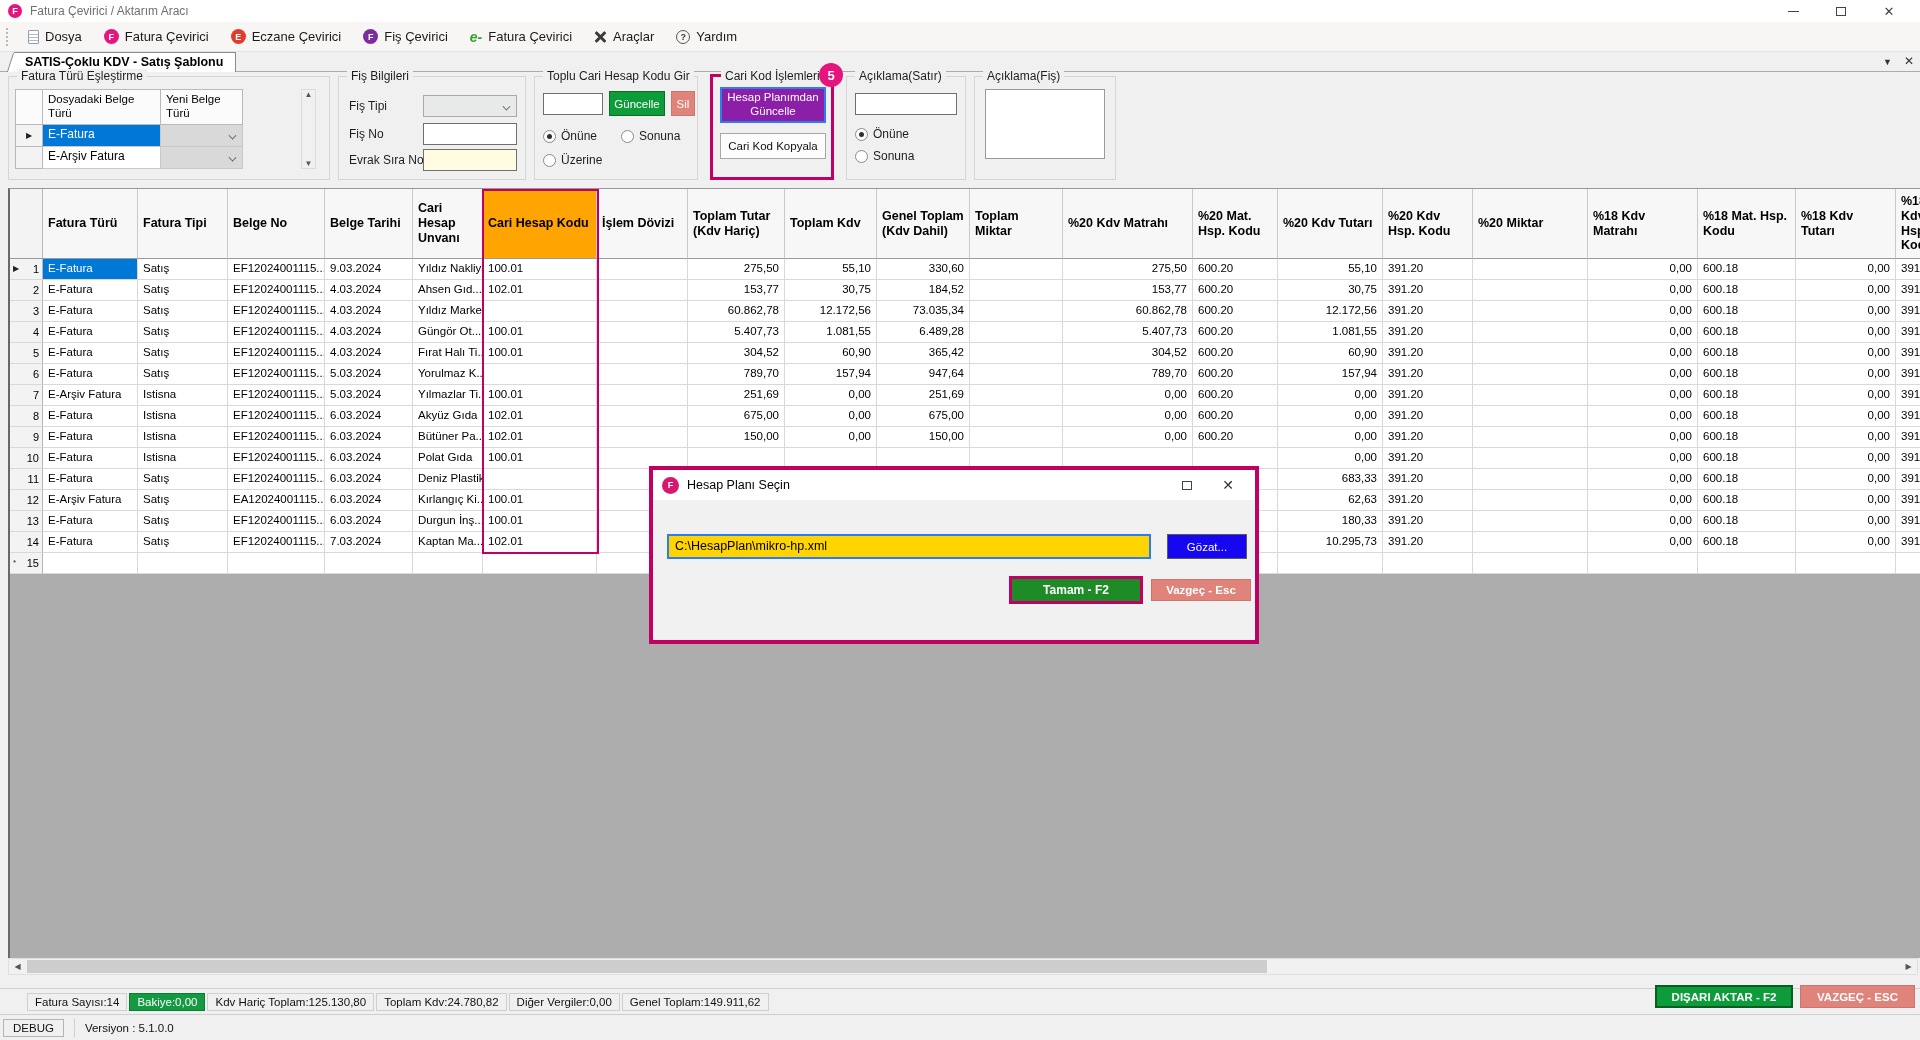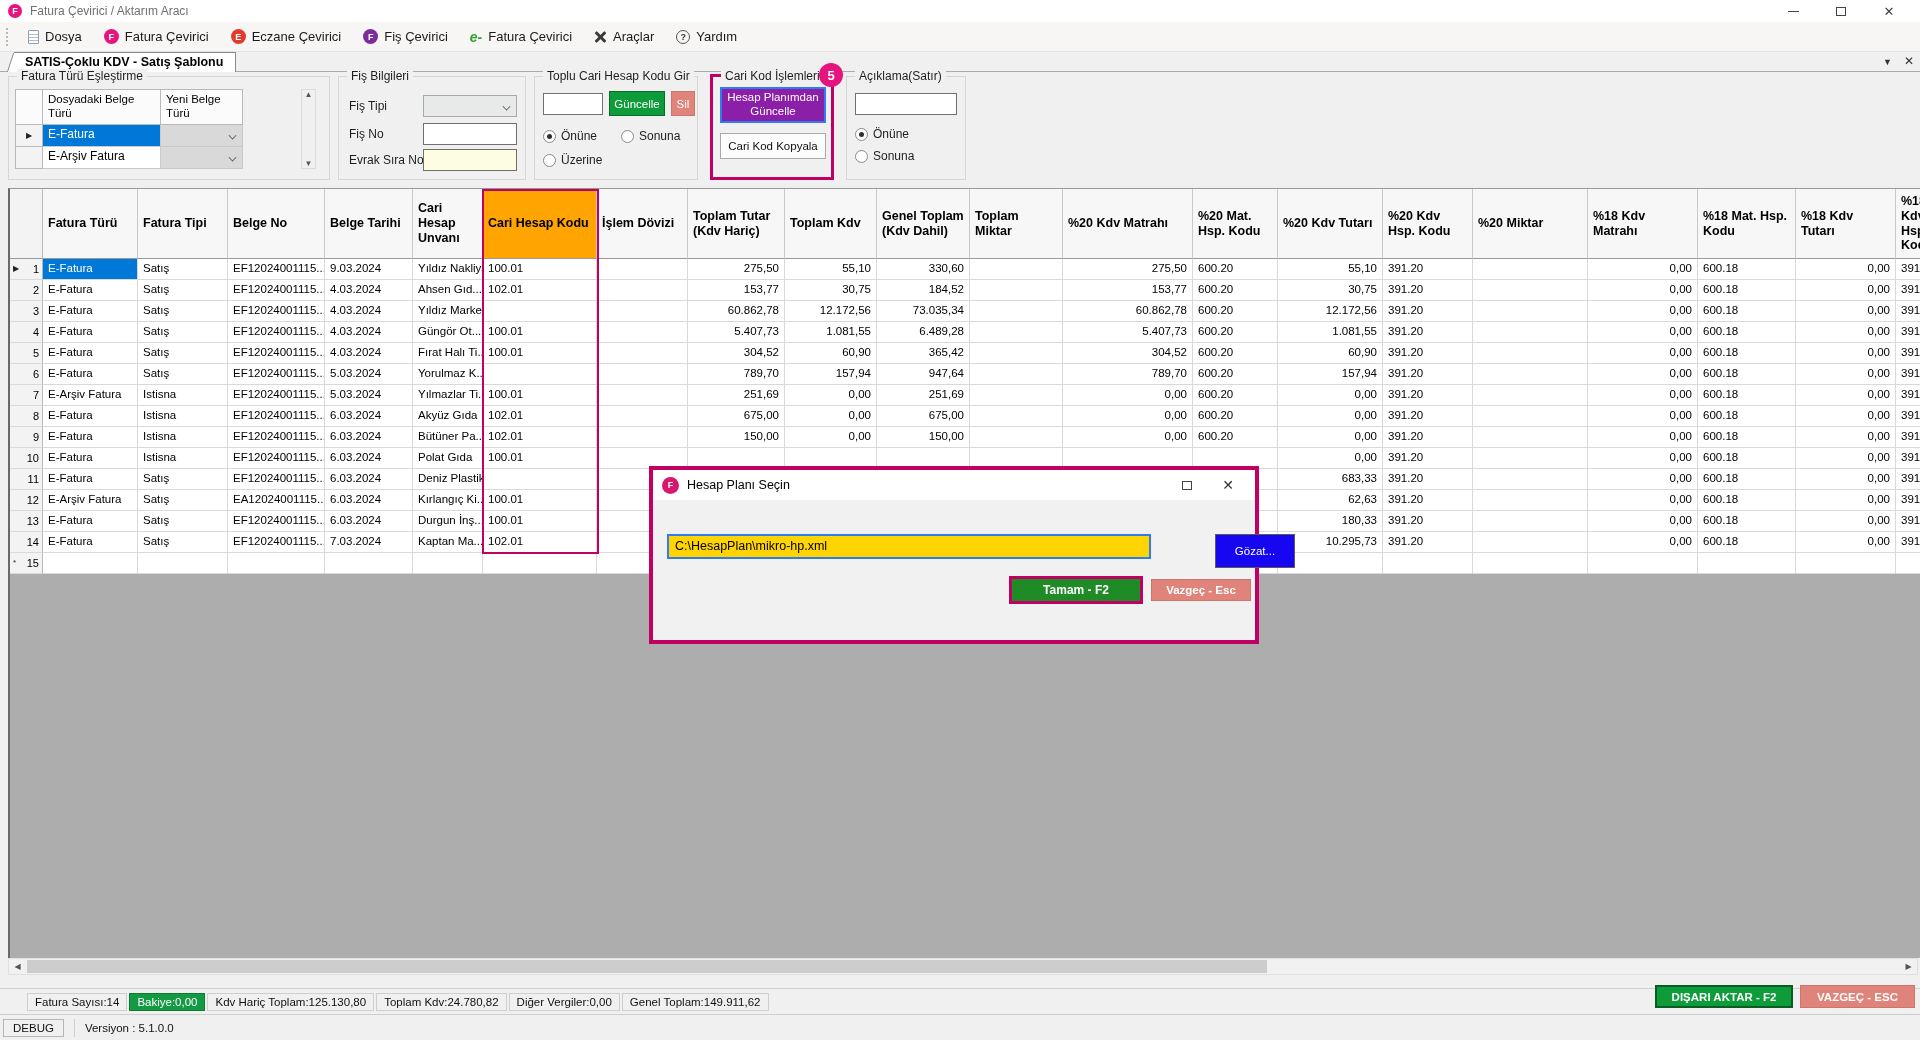--- a/index.html
+++ b/index.html
@@ -139,21 +139,21 @@
   .dialog { position:absolute; left:649px; top:466px; width:610px; height:178px; background:#f1f1f1;
             border:4px solid #c00063; z-index:50; }
   .dlg-title { height:30px; background:#fff; display:flex; align-items:center; padding:0 9px; gap:8px; }
   .dlg-icon { width:17px; height:17px; border-radius:50%; background:#d8186e; color:#fff; font-size:9px; font-weight:bold;
               display:flex; align-items:center; justify-content:center; }
   .dlg-label { font-size:12.5px; color:#000; flex:1; }
   .dlg-ctrl { display:flex; align-items:center; gap:30px; padding-right:12px; color:#333; }
   .dlg-body { position:relative; height:140px; }
   .dlg-input { position:absolute; left:14px; top:34px; width:484px; height:25px; background:#ffd400; border:2px solid #2f7bf0;
                font-size:12.5px; line-height:21px; padding-left:6px; color:#000; white-space:nowrap; overflow:hidden; }
-  .dlg-browse { left:514px; top:34px; width:80px; height:34px; background:#1607f0; border:1px solid #5a5a5a; font-size:11.5px;margin-left:48px; }
+  .dlg-browse { left:514px; top:34px; width:80px; height:25px; background:#1607f0; border:1px solid #5a5a5a; font-size:11.5px; }
   .okring { position:absolute; left:356px; top:76px; width:134px; height:28px; border:3px solid #c00063;
             display:flex; align-items:center; justify-content:center; }
   .dlg-ok { position:static; width:128px; height:22px; background:#1e8b27; font-weight:bold; font-size:12px; }
   .dlg-cancel { left:498px; top:79px; width:100px; height:22px; background:#e0837a; border:1px solid #c9776d; font-weight:bold; }
 </style>
 </head>
 <body>
 
 <div id="app">
 
@@ -284,20 +284,24 @@
     <div class="radioline" style="left:8px; top:50px;">
       <span class="radio on"></span>
       <span>Önüne</span>
     </div>
     <div class="radioline" style="left:8px; top:72px;">
       <span class="radio"></span>
       <span>Sonuna</span>
     </div>
   </div>
 
+  <div class="grp g6">
+    <span class="gtitle">Açıklama(Fiş)</span>
+    <div class="bigbox"></div>
+  </div>
 
   <div class="gridwrap">
     <div class="hrow">
         <div class="hcell indh" style="flex: 0 0 33px;"></div>
         <div class="hcell" style="flex: 0 0 95px;">Fatura Türü</div>
         <div class="hcell" style="flex: 0 0 90px;">Fatura Tipi</div>
         <div class="hcell" style="flex: 0 0 97px;">Belge No</div>
         <div class="hcell" style="flex: 0 0 88px;">Belge Tarihi</div>
         <div class="hcell" style="flex: 0 0 70px;">Cari Hesap Unvanı</div>
         <div class="hcell orange" style="flex: 0 0 114px;">Cari Hesap Kodu</div>

